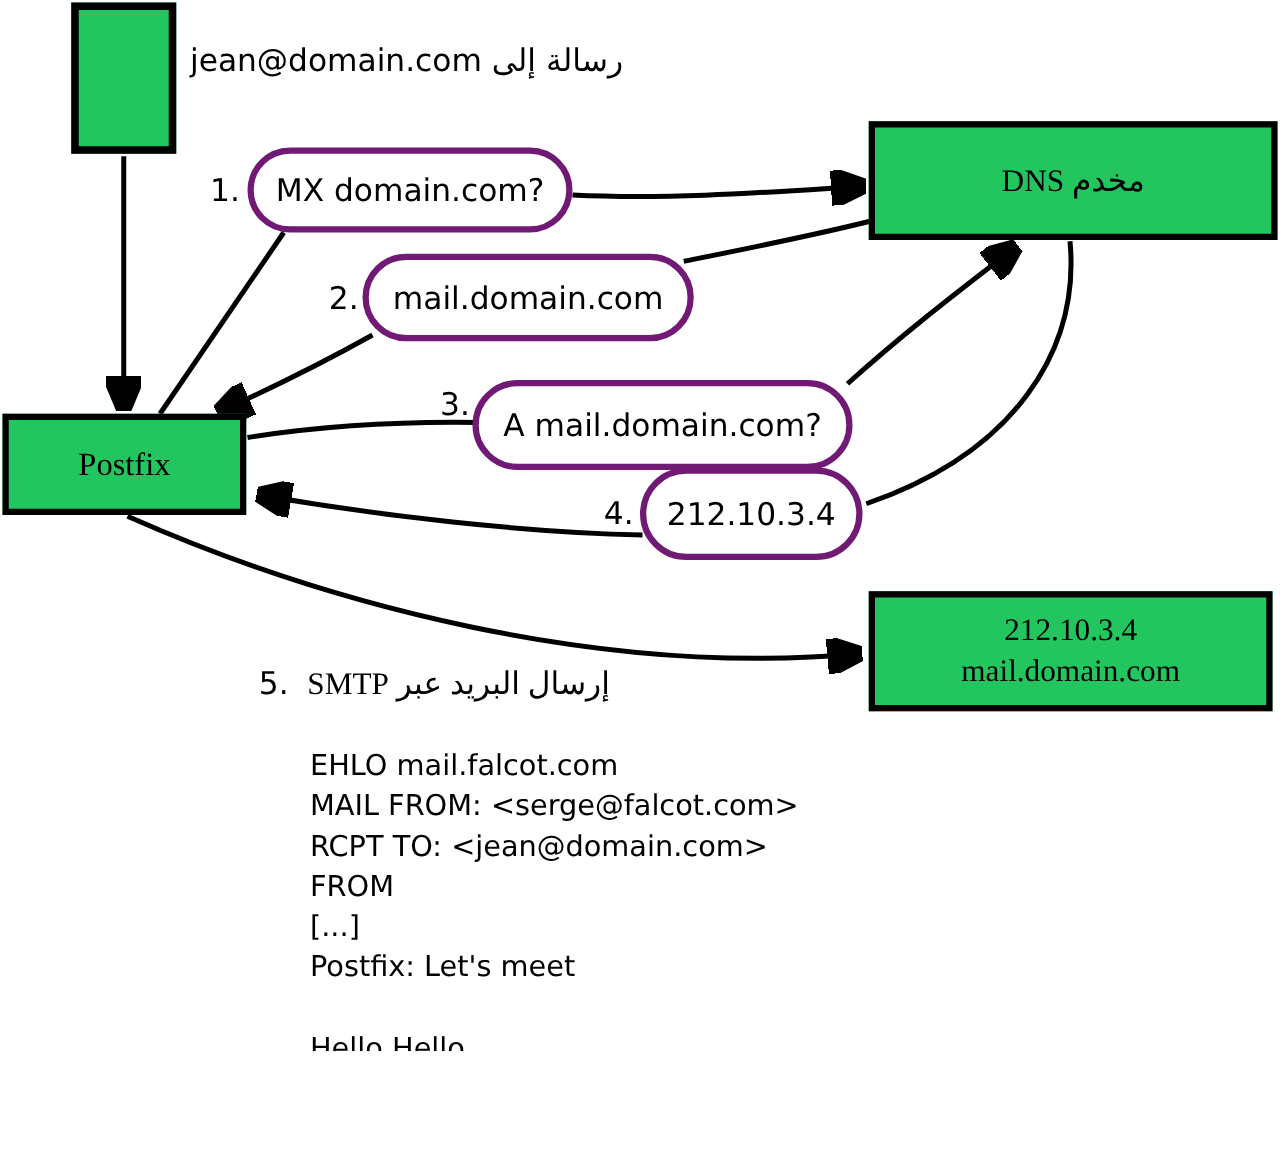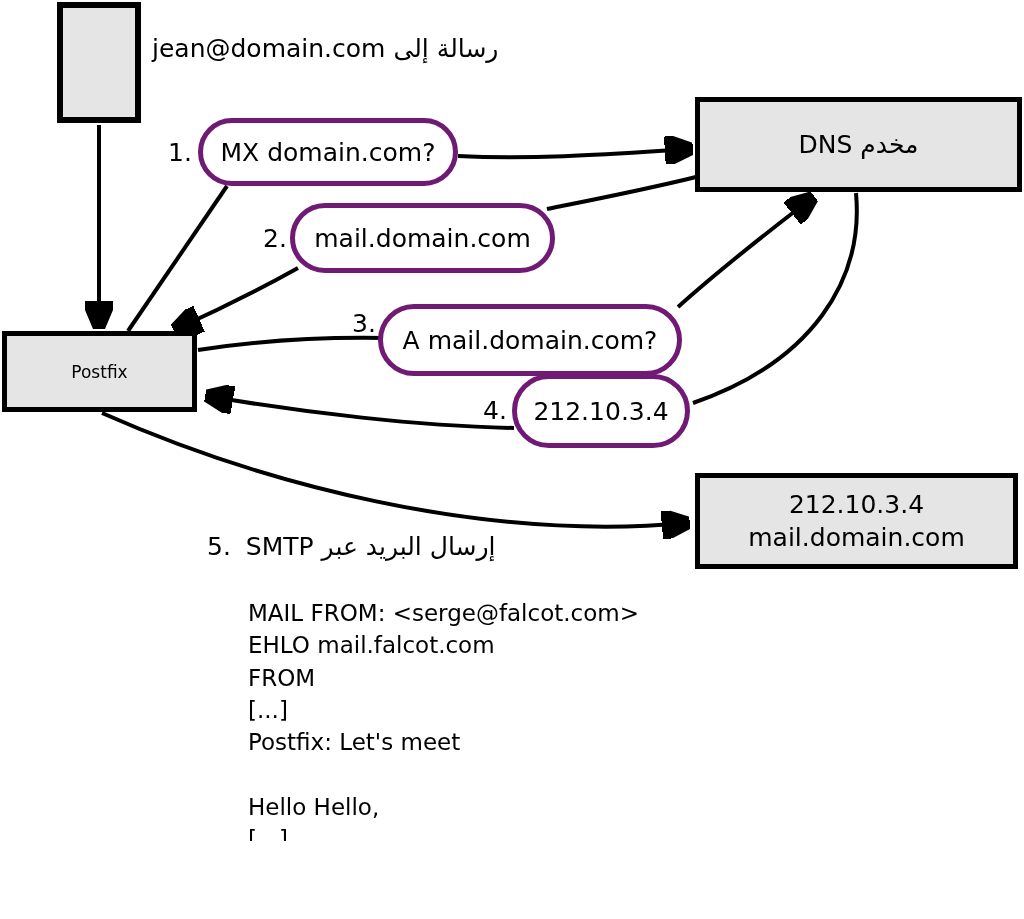--- a/index.html
+++ b/index.html
@@ -26,29 +26,30 @@
   }
   #connectors path {
     fill: none;
     stroke: #000000;
     stroke-width: 4;
   }
   .node {
     position: absolute;
     box-sizing: border-box;
     border: 5px solid #000000;
-    background: #e5e5e5;
+    background: #22c55e;
     z-index: 2;
     display: flex;
     align-items: center;
     justify-content: center;
     text-align: center;
+    font-family: Liberation Serif, serif;
   }
   .node.sender   { left: 57px;  top: 2px;   width: 84px;  height: 121px; border-width: 6px; }
-  .node.postfix  { left: 2px;   top: 331px; width: 195px; height: 81px;  font-size: 17px; }
+  .node.postfix  { left: 2px;   top: 331px; width: 195px; height: 81px;  font-size: 26px; }
   .node.dns      { left: 695px; top: 97px;  width: 327px; height: 95px;  font-size: 25px; }
   .node.target   { left: 695px; top: 473px; width: 323px; height: 96px;  font-size: 25px; line-height: 33px; }
   .bubble {
     position: absolute;
     box-sizing: border-box;
     border: 5px solid #701a75;
     border-radius: 37px;
     background: #ffffff;
     z-index: 2;
     display: flex;
@@ -83,21 +84,21 @@
   #step5 {
     position: absolute;
     left: 207px;
     top: 532px;
     z-index: 3;
     font-size: 25px;
     white-space: nowrap;
     display: flex;
     gap: 15px;
   }
-  #step5 .rtl { direction: rtl; }
+  #step5 .rtl { direction: rtl; font-family: Liberation Serif, serif; }
   #smtp-session {
     position: absolute;
     left: 248px;
     top: 597px;
     z-index: 3;
     font-size: 23px;
     line-height: 32.3px;
     white-space: pre;
   }
   .rtl-text { direction: rtl; unicode-bidi: embed; }
@@ -162,15 +163,15 @@
   <div class="stepnum n4">4.</div>
   <div class="bubble b4">
     <span>212.10.3.4</span>
   </div>
 
   <div id="step5">
     <span>5.</span>
     <span class="rtl">إرسال البريد عبر SMTP</span>
   </div>
 
-  <div id="smtp-session"><div>MAIL FROM: &lt;serge@falcot.com&gt;</div><div>EHLO mail.falcot.com</div><div>FROM</div><div>[...]</div><div>Postfix: Let's meet</div><div>&nbsp;</div><div>Hello Hello,</div><div>[...]</div><div>.</div></div>
+  <div id="smtp-session"><div>EHLO mail.falcot.com</div><div>MAIL FROM: &lt;serge@falcot.com&gt;</div><div>RCPT TO: &lt;jean@domain.com&gt;</div><div>FROM</div><div>[...]</div><div>Postfix: Let's meet</div><div>&nbsp;</div><div>Hello Hello,</div><div>[...]</div><div>.</div></div>
 
 </div>
 
 </body></html>

